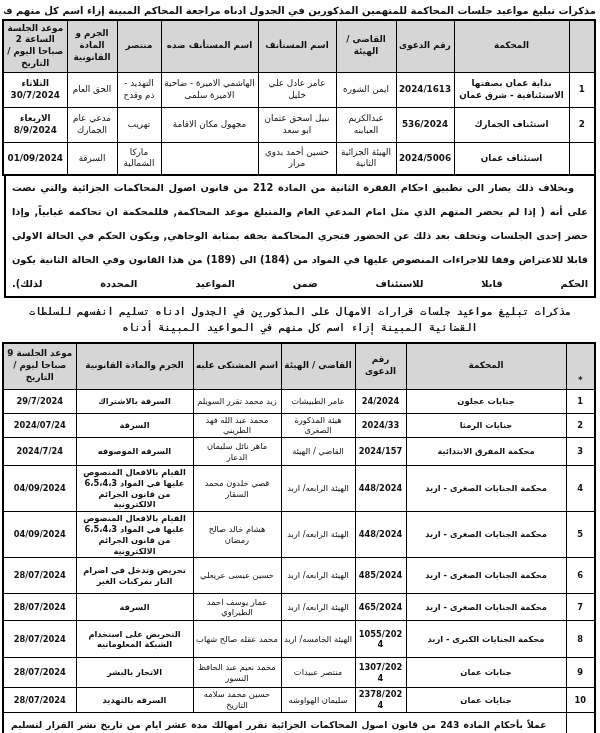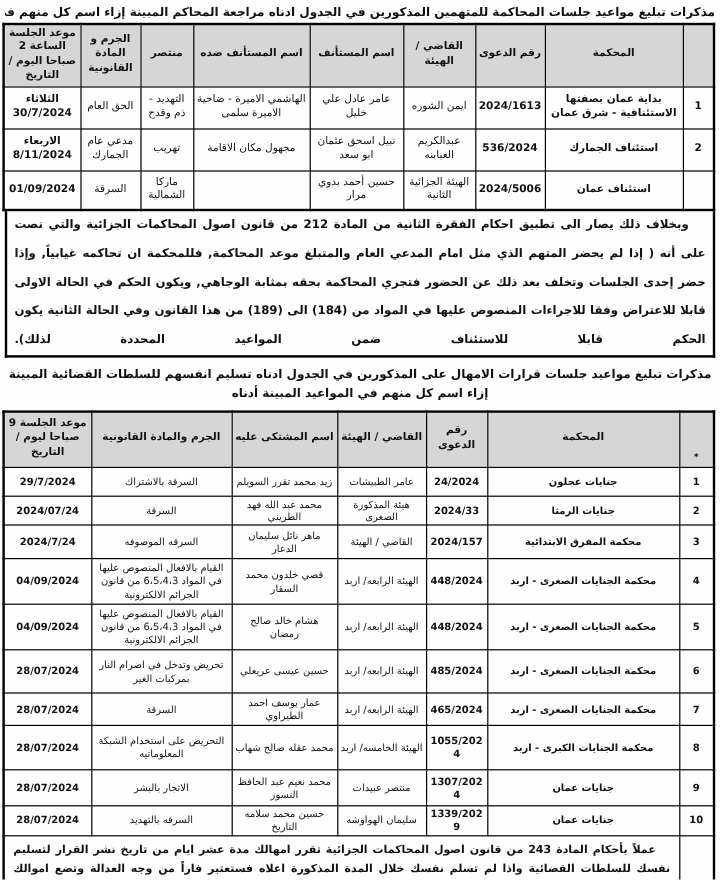--- a/index.html
+++ b/index.html
@@ -52,40 +52,41 @@
   .t2 tbody tr:nth-child(3) { height: 28px; }
   .t2 tbody tr:nth-child(4) { height: 38px; }
   .t2 tbody tr:nth-child(5) { height: 38px; }
   .t2 tbody tr:nth-child(6) { height: 36px; }
   .t2 tbody tr:nth-child(7) { height: 27px; }
   .t2 tbody tr:nth-child(8) { height: 37px; }
   .t2 tbody tr:nth-child(9) { height: 30px; }
   .t2 tbody tr:nth-child(10) { height: 18px; }
   .t2 td { font-size: 8.3px; }
   .b { font-weight: 700; }
-  .crime-cell { font-size: 8.2px; }
+  .crime-cell { font-size: 8.2px; font-weight: bold; }
   .star-cell { vertical-align: bottom; font-size: 8px; padding-bottom: 2px; }
   .legal-box {
     width: 592px;
     border: 2px solid #000;
     border-top: none;
     padding: 0 6px;
     font-weight: 700;
     font-size: 9.8px;
     line-height: 24px;
     text-align: justify;
     text-align-last: justify;
     text-indent: 14px;
   }
   .title2 {
     font-weight: 700;
     font-size: 10px;
     text-align: center;
     line-height: 16px;
     padding: 7px 2px 5px 2px;
+    font-family: Liberation Mono, monospace;
   }
   .footer-text {
     text-align: justify;
     text-align-last: center;
     font-weight: 700;
     font-size: 9.2px !important;
     line-height: 16.5px;
     padding: 4px 7px;
     text-indent: 12px;
     vertical-align: top;
@@ -143,21 +144,21 @@
         <td class="b">2</td>
         <td class="b">استئناف الجمارك</td>
         <td class="b">536/2024</td>
         <td>عبدالكريم العبابنه</td>
         <td>نبيل اسحق عثمان ابو سعد</td>
         <td>مجهول مكان الاقامة</td>
         <td>تهريب</td>
         <td>مدعي عام الجمارك</td>
         <td class="b">
           <div>الاربعاء</div>
-          <div>8/11/2024</div>
+          <div>8/9/2024</div>
         </td>
       </tr>
       <tr>
         <td class="b"></td>
         <td class="b">استئناف عمان</td>
         <td class="b">2024/5006</td>
         <td>الهيئة الجزائية الثانية</td>
         <td>حسين أحمد بدوي مرار</td>
         <td></td>
         <td>ماركا الشمالية</td>
@@ -273,21 +274,21 @@
         <td class="b">جنايات عمان</td>
         <td class="b">1307/2024</td>
         <td>منتصر عبيدات</td>
         <td>محمد نعيم عبد الحافظ النسور</td>
         <td class="crime-cell">الاتجار بالبشر</td>
         <td class="b">28/07/2024</td>
       </tr>
       <tr>
         <td class="b">10</td>
         <td class="b">جنايات عمان</td>
-        <td class="b">1339/2029</td>
+        <td class="b">2378/2024</td>
         <td>سليمان الهواوشه</td>
         <td>حسين محمد سلامه التاريخ</td>
         <td class="crime-cell">السرقه بالتهديد</td>
         <td class="b">28/07/2024</td>
       </tr>
       <tr class="footer-row">
         <td></td>
         <td colspan="6" class="footer-text">عملاً بأحكام المادة 243 من قانون اصول المحاكمات الجزائية تقرر امهالك مدة عشر ايام من تاريخ نشر القرار لتسليم نفسك للسلطات القضائية واذا لم تسلم نفسك خلال المدة المذكورة اعلاه فستعتبر فاراً من وجه العدالة وتضع اموالك واملاكك تحت ادارة الحكومة ما دمت فاراً من وجه العدالة وتحرم من التصرف بها وتمنع من اقامة اية دعوى ويعتبر كل تصرف والتزام تتعهد فيه بعد ذلك باطلاً .</td>
       </tr>
     </tbody>

